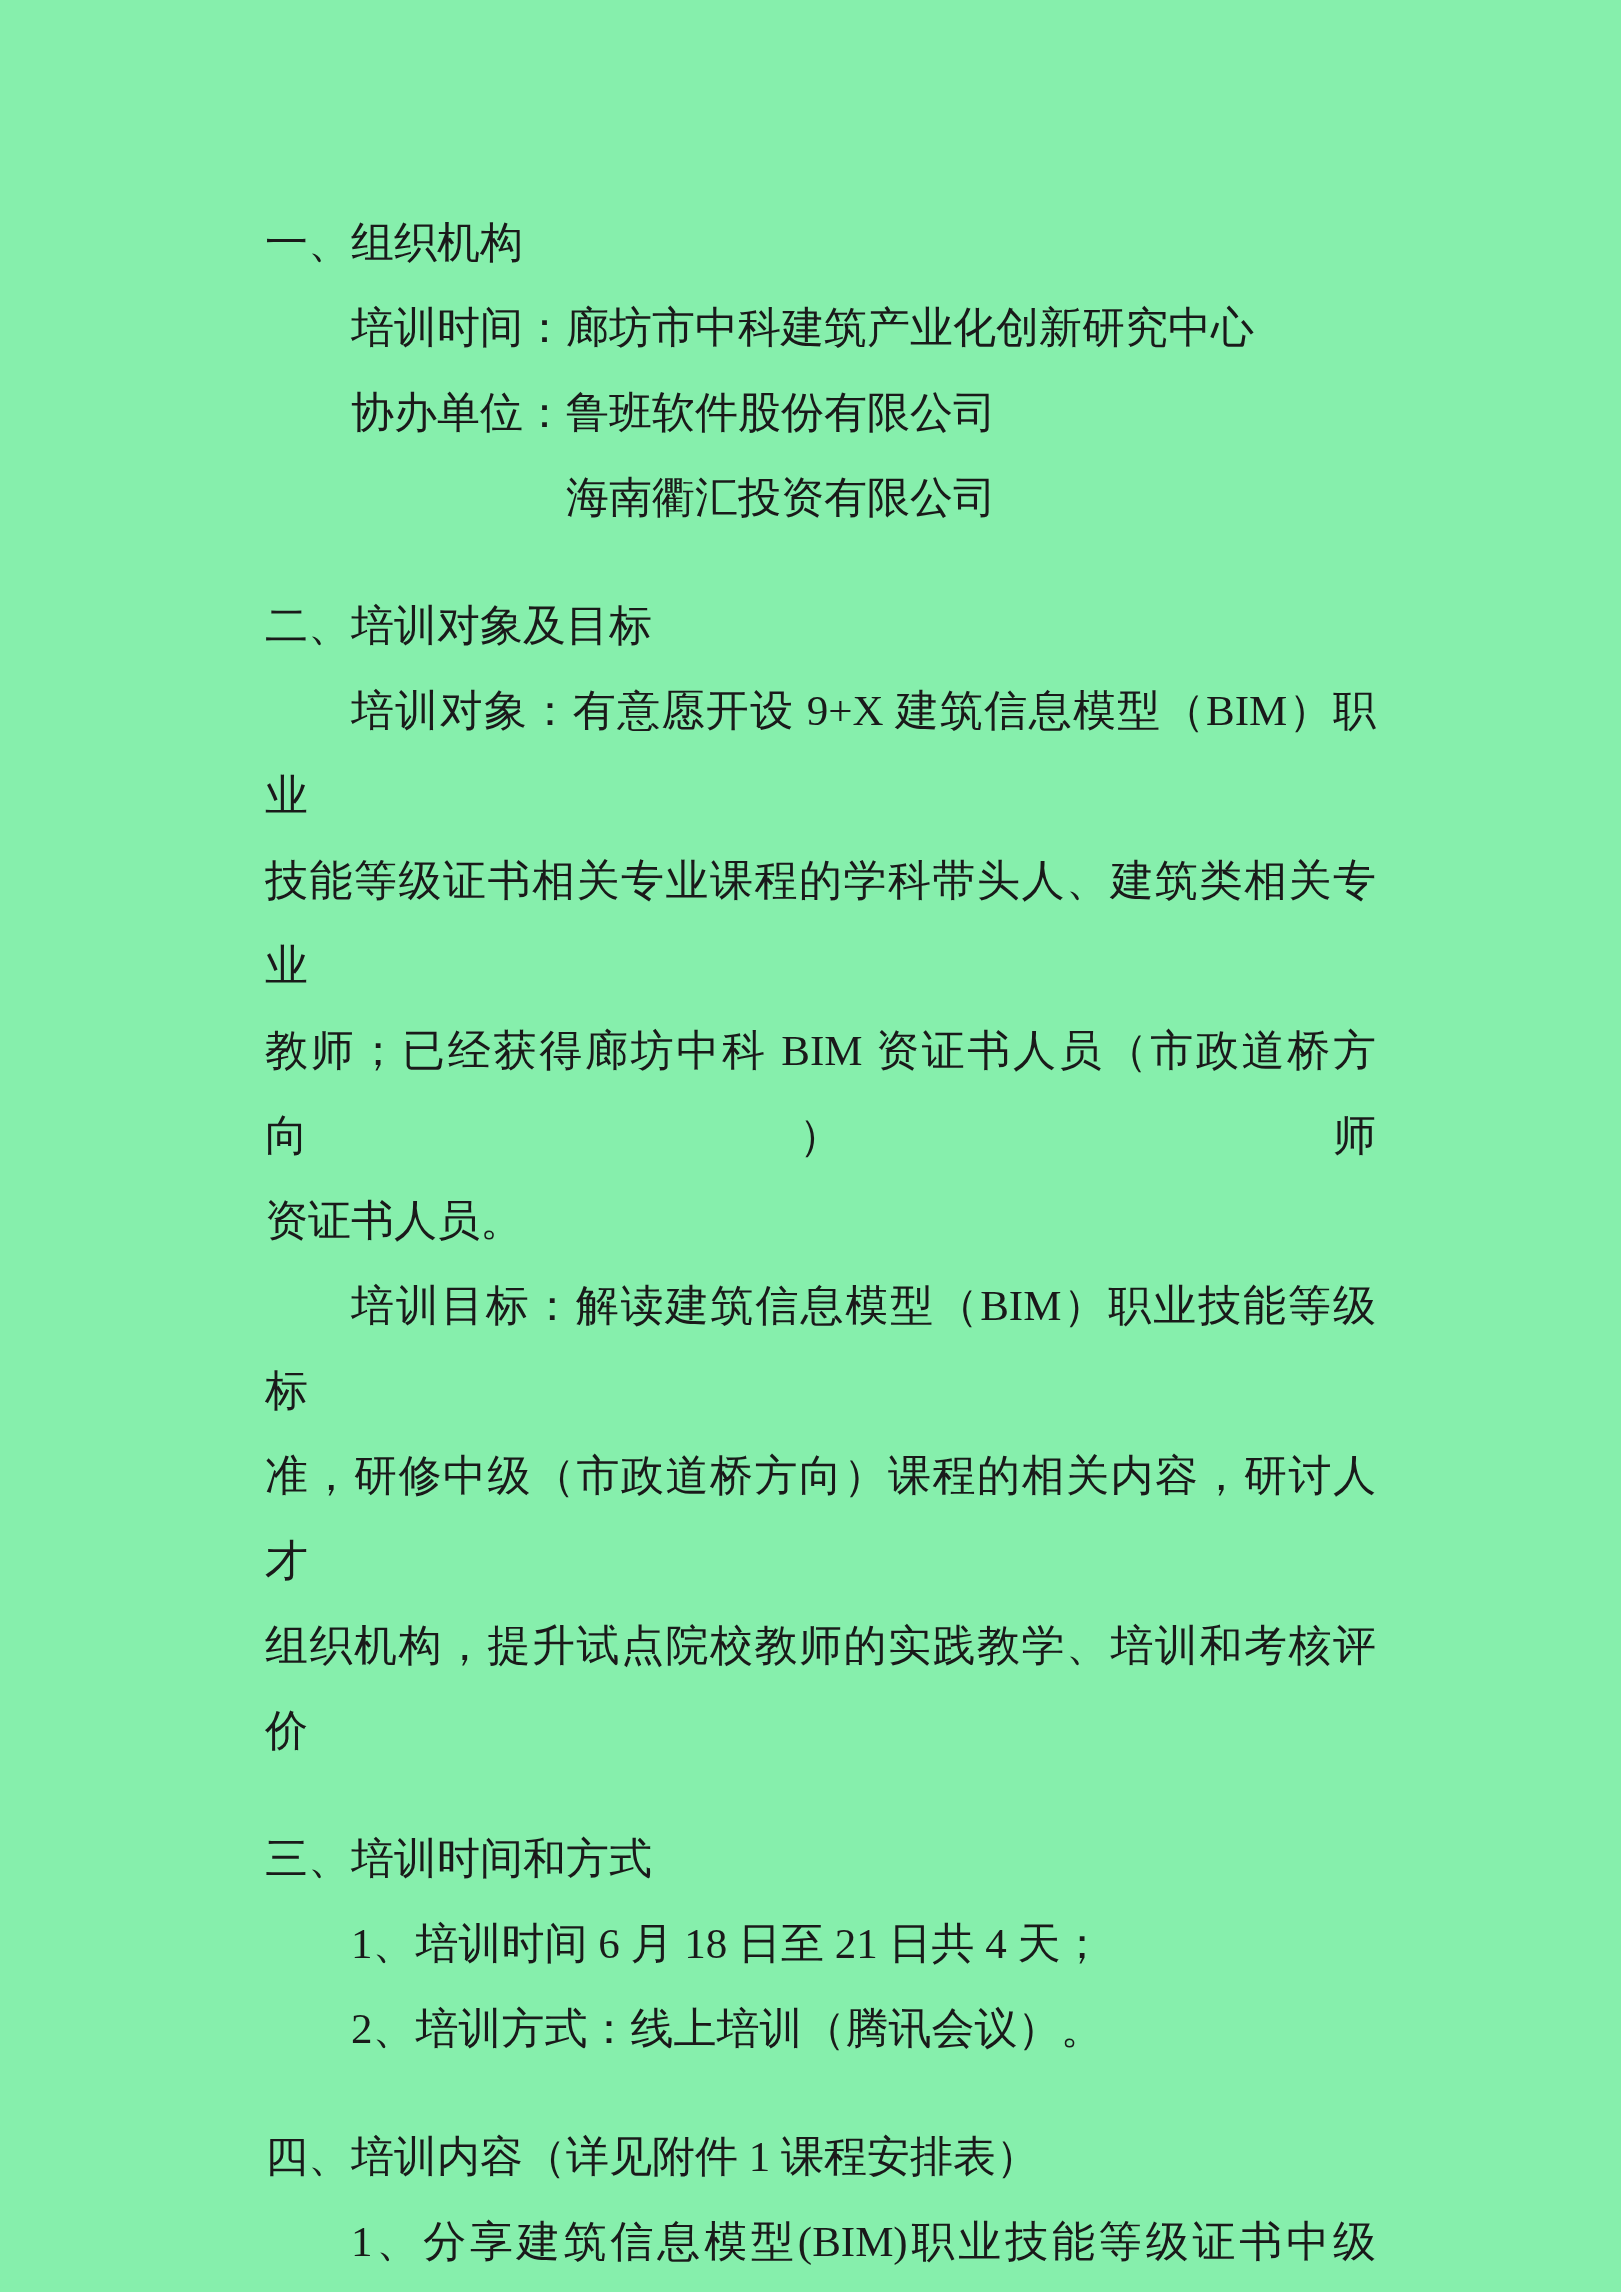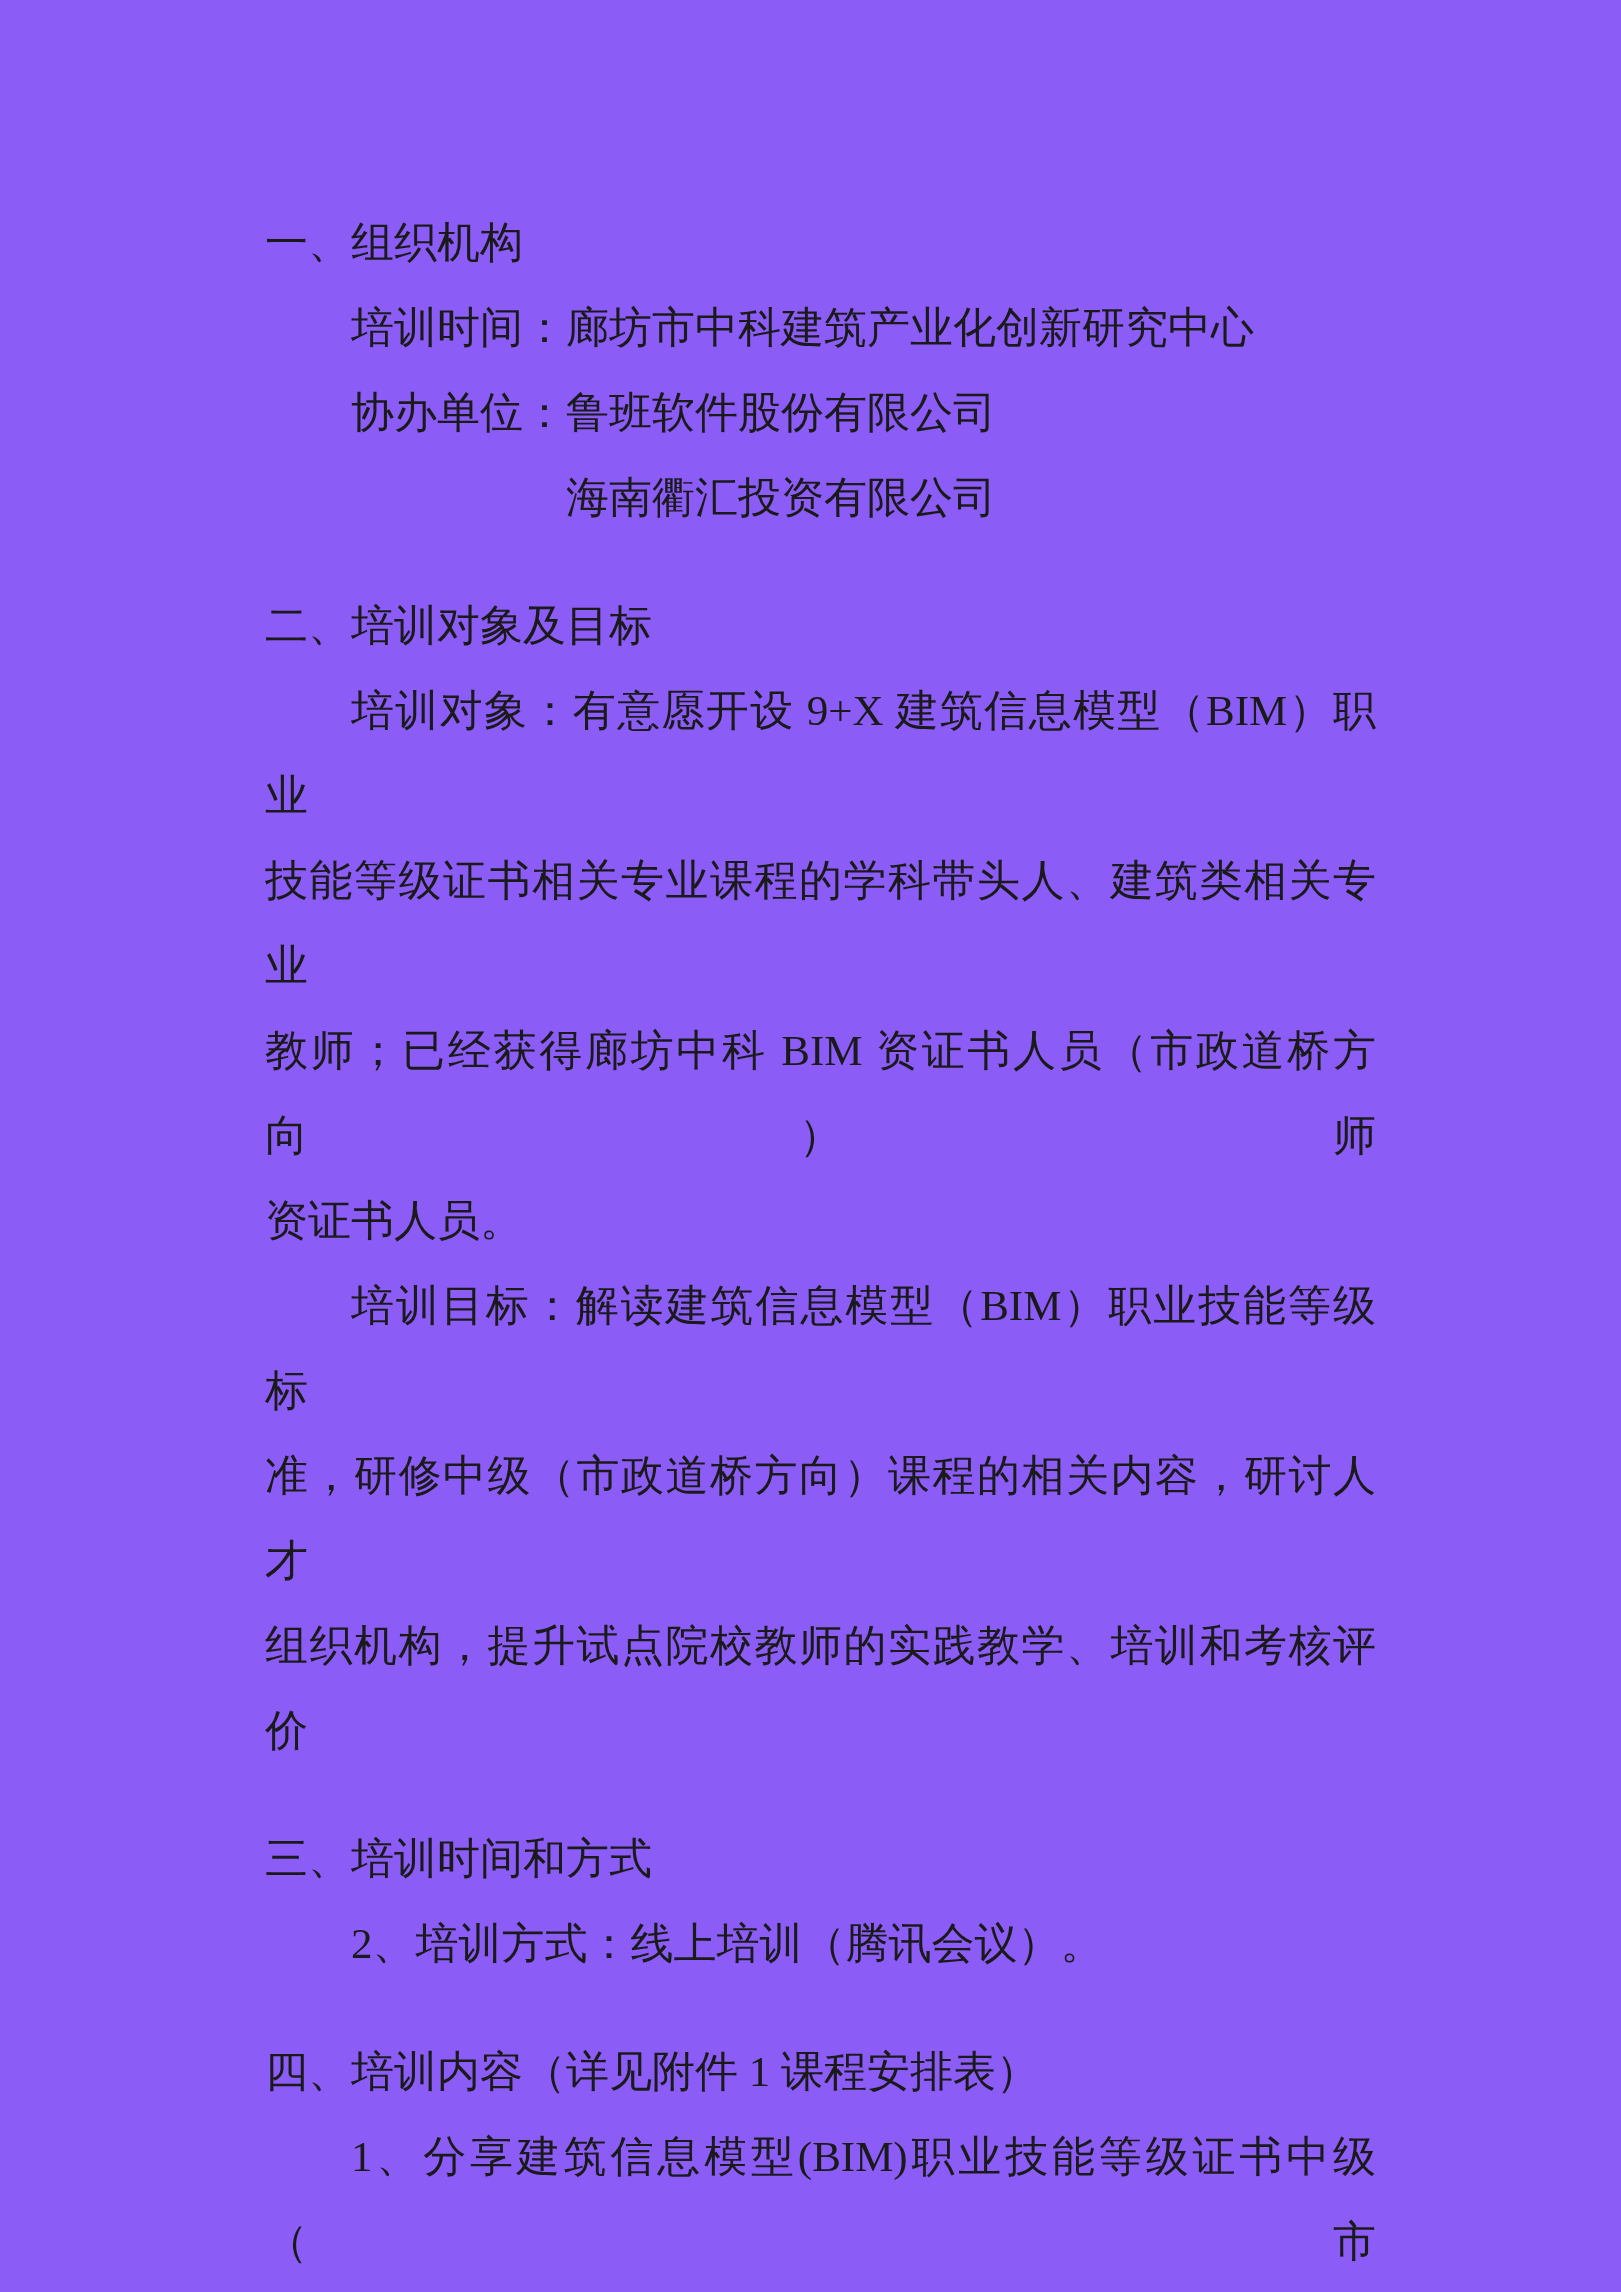--- a/index.html
+++ b/index.html
@@ -5,21 +5,21 @@
   html, body {
     margin: 0;
     padding: 0;
     background: #ffffff;
   }
   .page {
     position: relative;
     width: 1621px;
     height: 2293px;
     box-sizing: border-box;
-    background: #8b5cf6;
+    background: #86efac;
     padding: 200px 245px 0 265px;
     font-family: "Liberation Serif", "DejaVu Serif", serif;
     font-size: 43px;
     color: #1a1a1a;
     overflow: hidden;
   }
   .line {
     line-height: 85px;
     white-space: normal;
     text-align: left;
@@ -49,19 +49,20 @@
   <div class="line heading gap">二、培训对象及目标</div>
   <div class="line ind2 just">培训对象：有意愿开设 9+X 建筑信息模型（BIM）职业</div>
   <div class="line just">技能等级证书相关专业课程的学科带头人、建筑类相关专业</div>
   <div class="line just">教师；已经获得廊坊中科 BIM 资证书人员（市政道桥方向）师</div>
   <div class="line">资证书人员。</div>
   <div class="line ind2 just">培训目标：解读建筑信息模型（BIM）职业技能等级标</div>
   <div class="line just">准，研修中级（市政道桥方向）课程的相关内容，研讨人才</div>
   <div class="line just">组织机构，提升试点院校教师的实践教学、培训和考核评价</div>
 
   <div class="line heading gap">三、培训时间和方式</div>
+  <div class="line ind2">1、培训时间 6 月 18 日至 21 日共 4 天；</div>
   <div class="line ind2">2、培训方式：线上培训（腾讯会议）。</div>
 
   <div class="line heading gap">四、培训内容（详见附件 1 课程安排表）</div>
   <div class="line ind2 just">1、分享建筑信息模型(BIM)职业技能等级证书中级（市</div>
 
 </div>
 
 
 </body></html>

